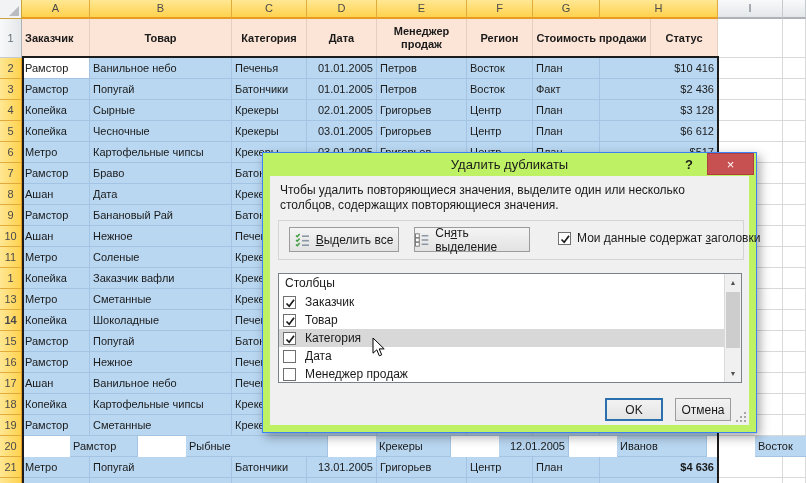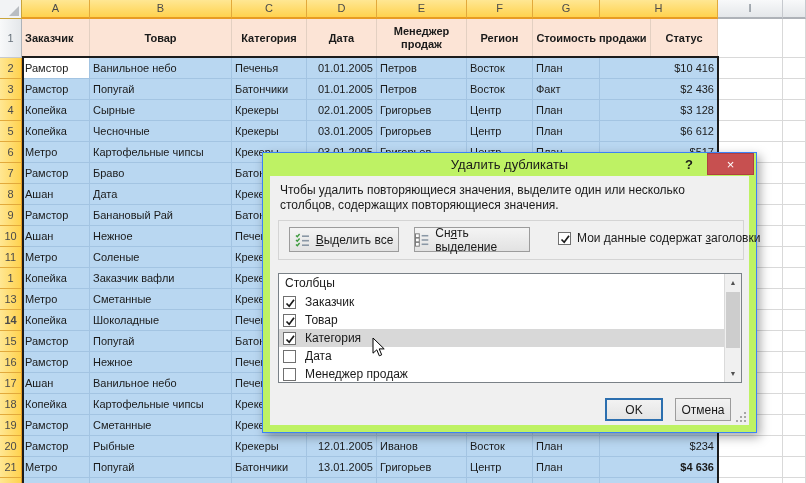--- a/index.html
+++ b/index.html
@@ -328,21 +328,21 @@
         <div class="c sel" style="width: 142px; flex: 0 0 142px;">Сметанные</div>
         <div class="c sel" style="width: 75px; flex: 0 0 75px;">Крекеры</div>
         <div class="c sel right" style="width: 70px; flex: 0 0 70px;"></div>
         <div class="c sel" style="width: 90px; flex: 0 0 90px;"></div>
         <div class="c sel" style="width: 66px; flex: 0 0 66px;"></div>
         <div class="c sel" style="width: 67px; flex: 0 0 67px;"></div>
         <div class="c sel right" style="width: 118px; flex: 0 0 118px;"></div>
         <div class="c" style="width: 65px; flex: 0 0 65px;"></div>
         <div class="c" style="width: 23px; flex: 0 0 23px;"></div>
       </div>
-      <div class="r" style="height: 21px;">
+      <div class="r" style="height: 21px; gap: 48px;">
         <div class="rh" style="height: 21px;">20</div>
         <div class="c sel" style="width: 68px; flex: 0 0 68px;">Рамстор</div>
         <div class="c sel" style="width: 142px; flex: 0 0 142px;">Рыбные</div>
         <div class="c sel" style="width: 75px; flex: 0 0 75px;">Крекеры</div>
         <div class="c sel right" style="width: 70px; flex: 0 0 70px;">12.01.2005</div>
         <div class="c sel" style="width: 90px; flex: 0 0 90px;">Иванов</div>
         <div class="c sel" style="width: 66px; flex: 0 0 66px;">Восток</div>
         <div class="c sel" style="width: 67px; flex: 0 0 67px;">План</div>
         <div class="c sel right" style="width: 118px; flex: 0 0 118px;">$234</div>
         <div class="c" style="width: 65px; flex: 0 0 65px;"></div>

